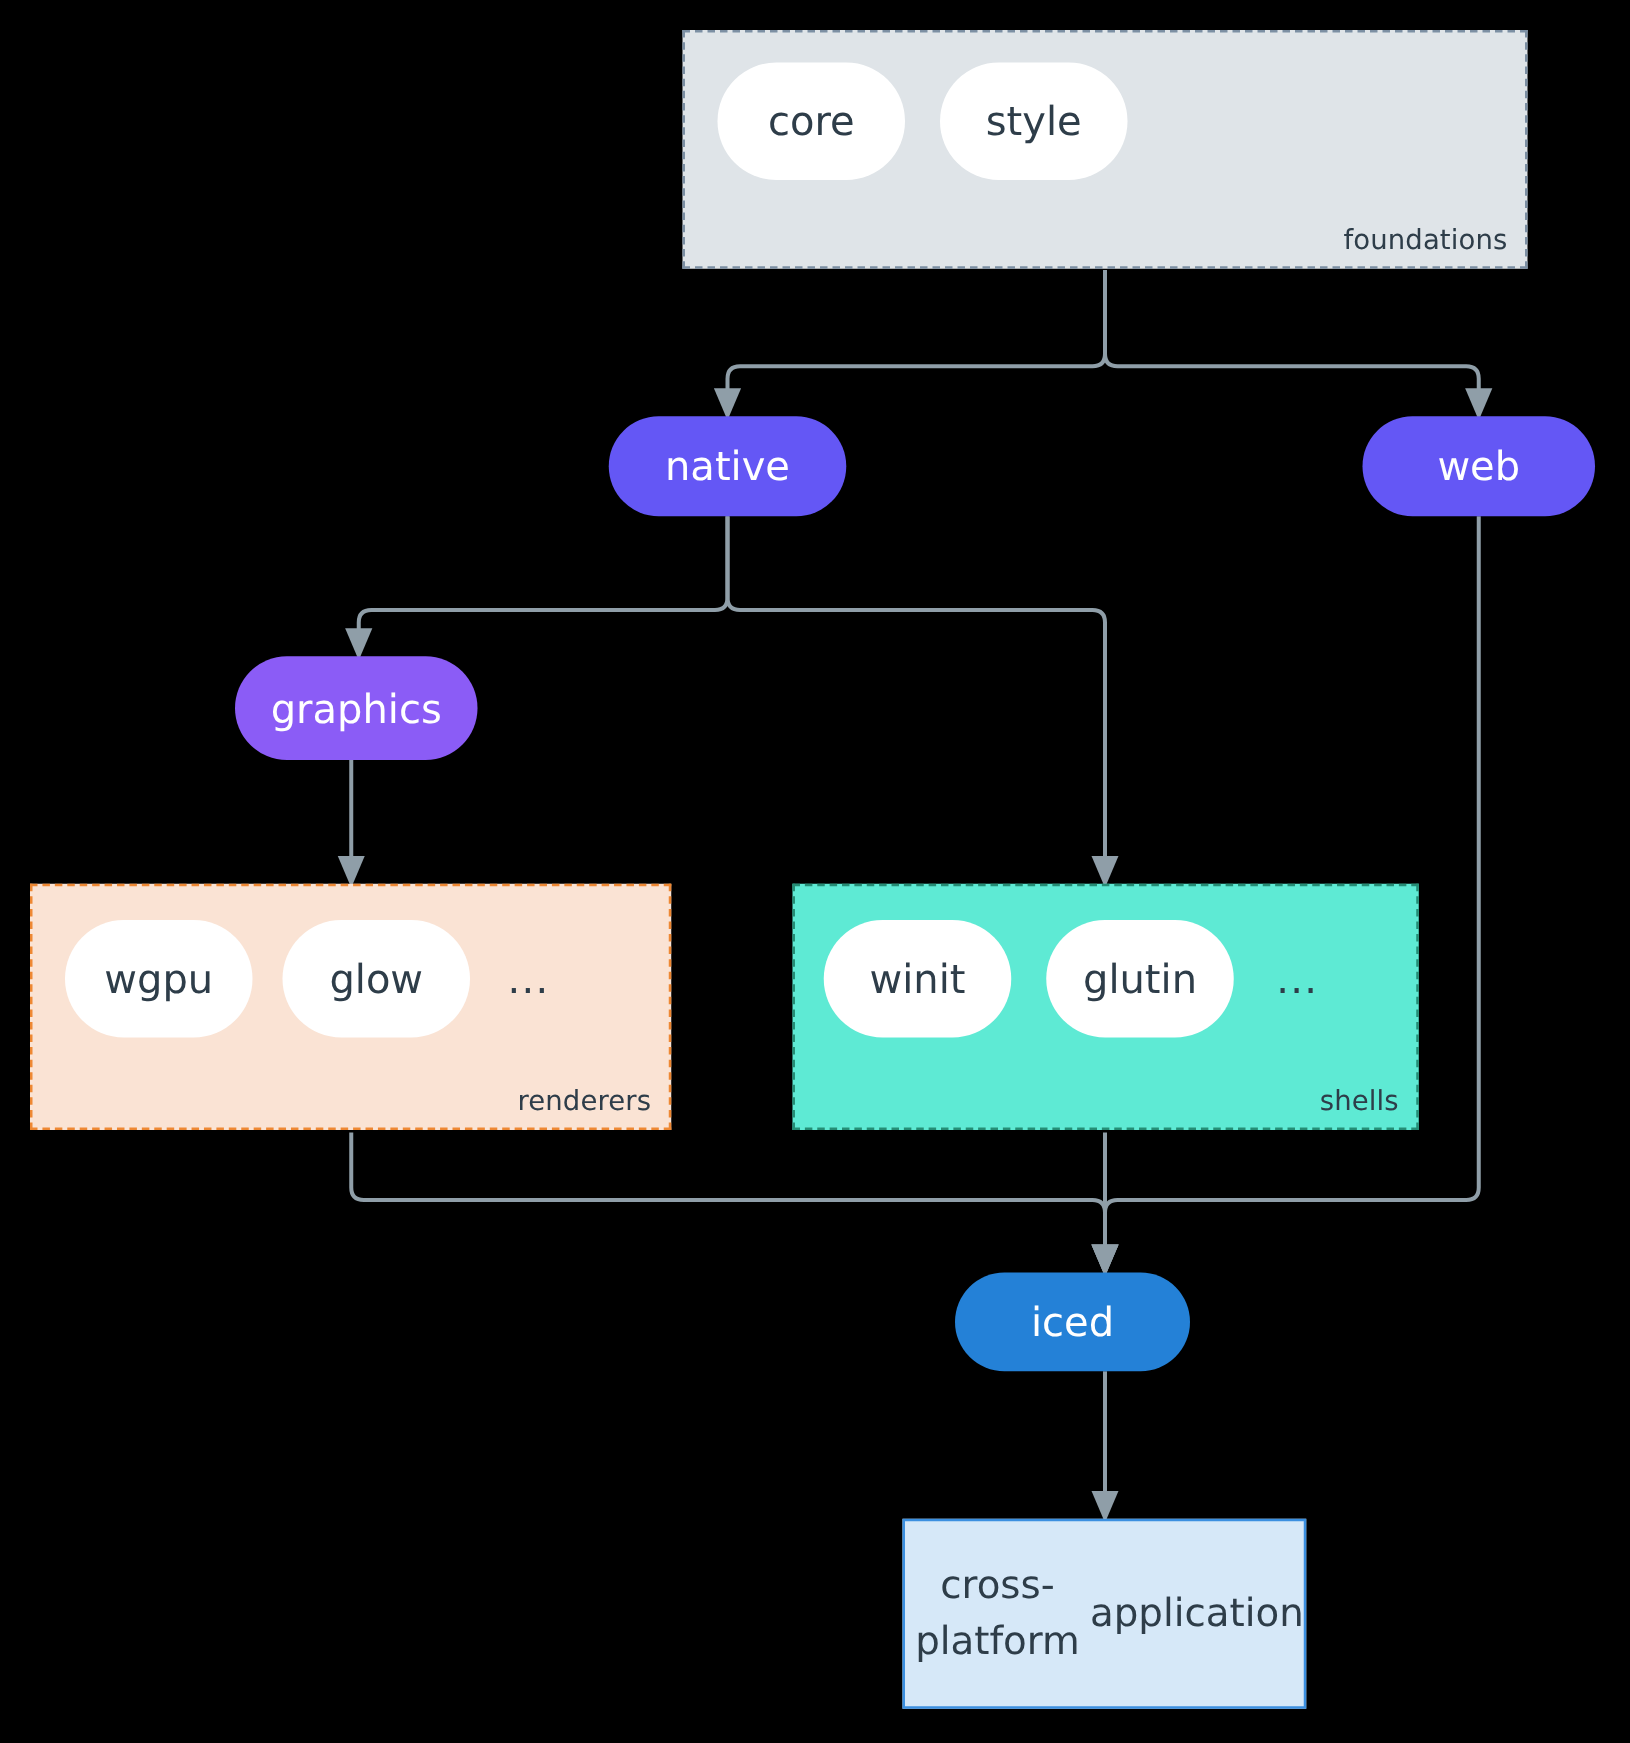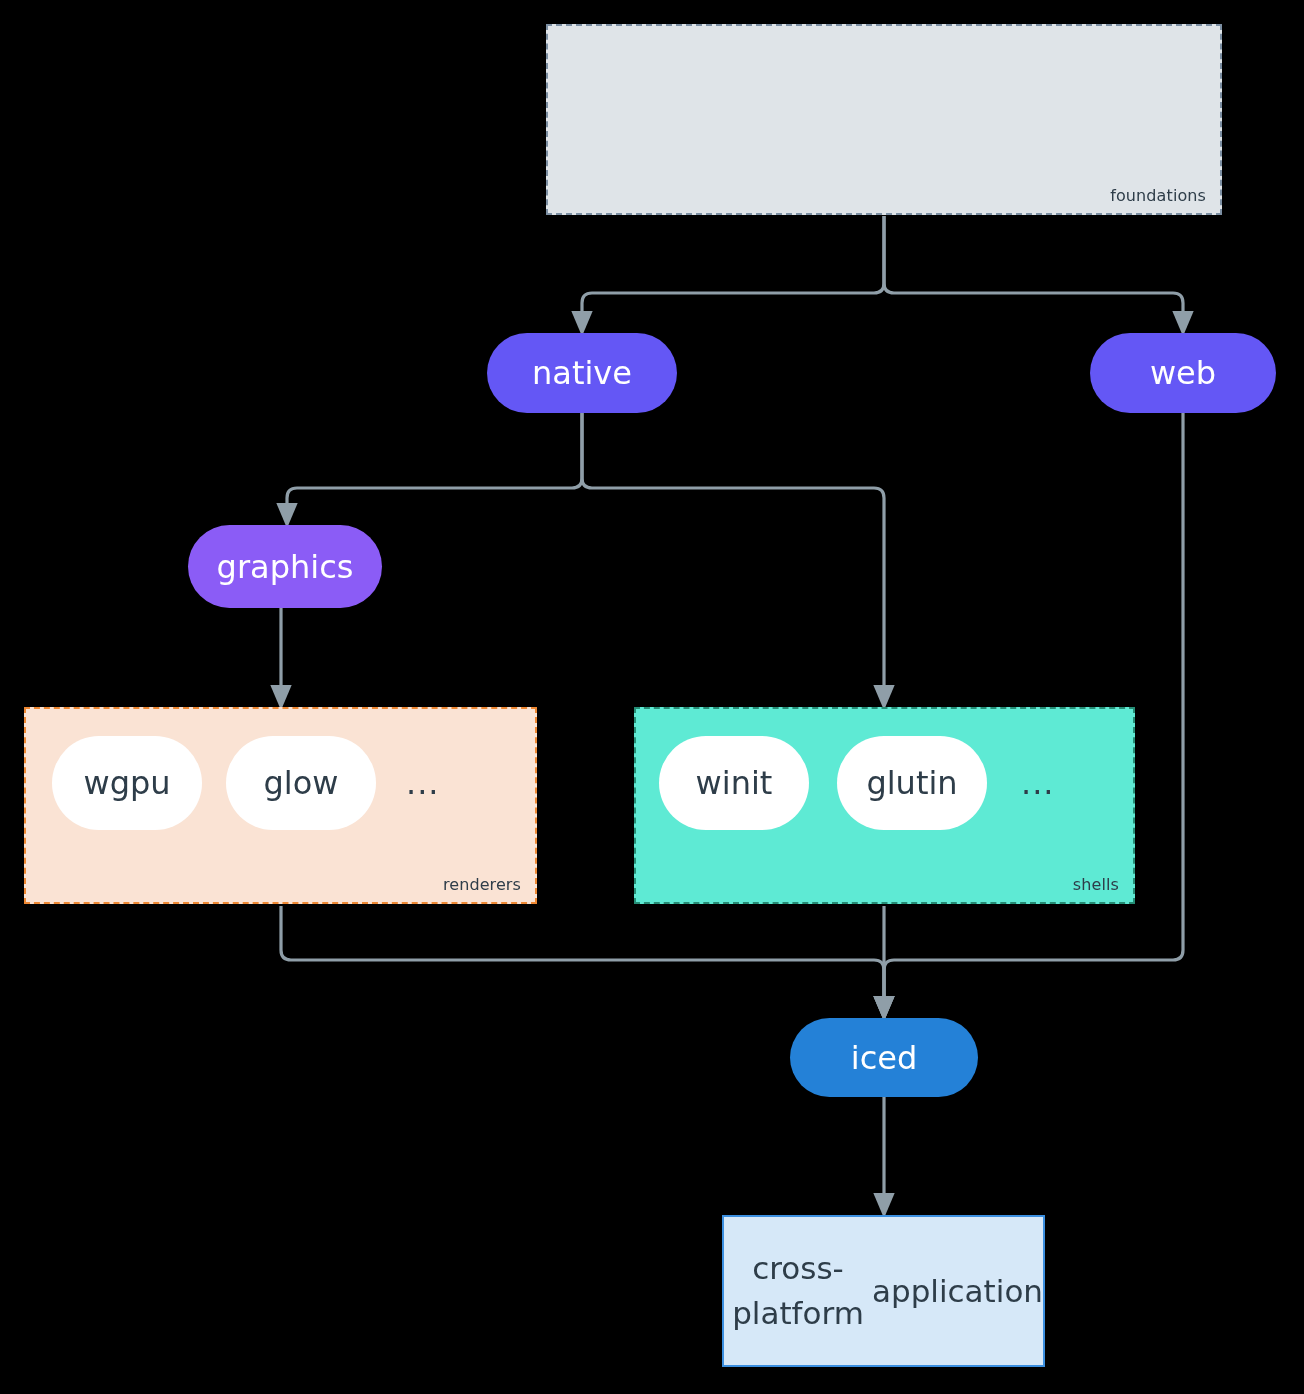--- a/index.html
+++ b/index.html
@@ -30,21 +30,21 @@
 
   
   .group {
     position: absolute;
     box-sizing: border-box;
   }
   .group .group-label {
     position: absolute;
     right: 14px;
     bottom: 8px;
-    font-size: 16px;
+    font-size: 22px;
     color: #2e3d49;
     letter-spacing: 0.1px;
     white-space: nowrap;
   }
   .group .pill-row {
     position: absolute;
     left: 0; top: 0;
     display: flex;
     align-items: center;
   }
@@ -127,21 +127,21 @@
     width: 186px; height: 80px;
     background: #6457f5;
     text-align: center;
   }
   #node-graphics {
     left: 188px; top: 525px;
     width: 194px; height: 83px;
     background: #8b5cf6;
   }
   #node-iced {
-    left: 790px; top: 1018px;
+    left: 764px; top: 1018px;
     width: 188px; height: 79px;
     background: #2481d7;
   }
 
   
   #node-application {
     position: absolute;
     left: 722px; top: 1215px;
     width: 323px; height: 152px;
     background: #d6e8f8;
@@ -185,20 +185,22 @@
       <path d="M884,906 L884,1009" marker-end="url(#arrow)"></path>
 
       <path d="M1183,413 L1183,950 Q1183,960 1173,960 L894,960 Q884,960 884,970 L884,1009" marker-end="url(#arrow)"></path>
 
       <path d="M884,1097 L884,1206" marker-end="url(#arrow)"></path>
     </g>
   </svg>
 
   <div class="group" id="group-foundations">
     <div class="pill-row">
+      <div class="pill">core</div>
+      <div class="pill">style</div>
     </div>
     <div class="group-label">foundations</div>
   </div>
 
   <div class="group" id="group-renderers">
     <div class="pill-row">
       <div class="pill">wgpu</div>
       <div class="pill">glow</div>
       <div class="ellipsis">...</div>
     </div>

